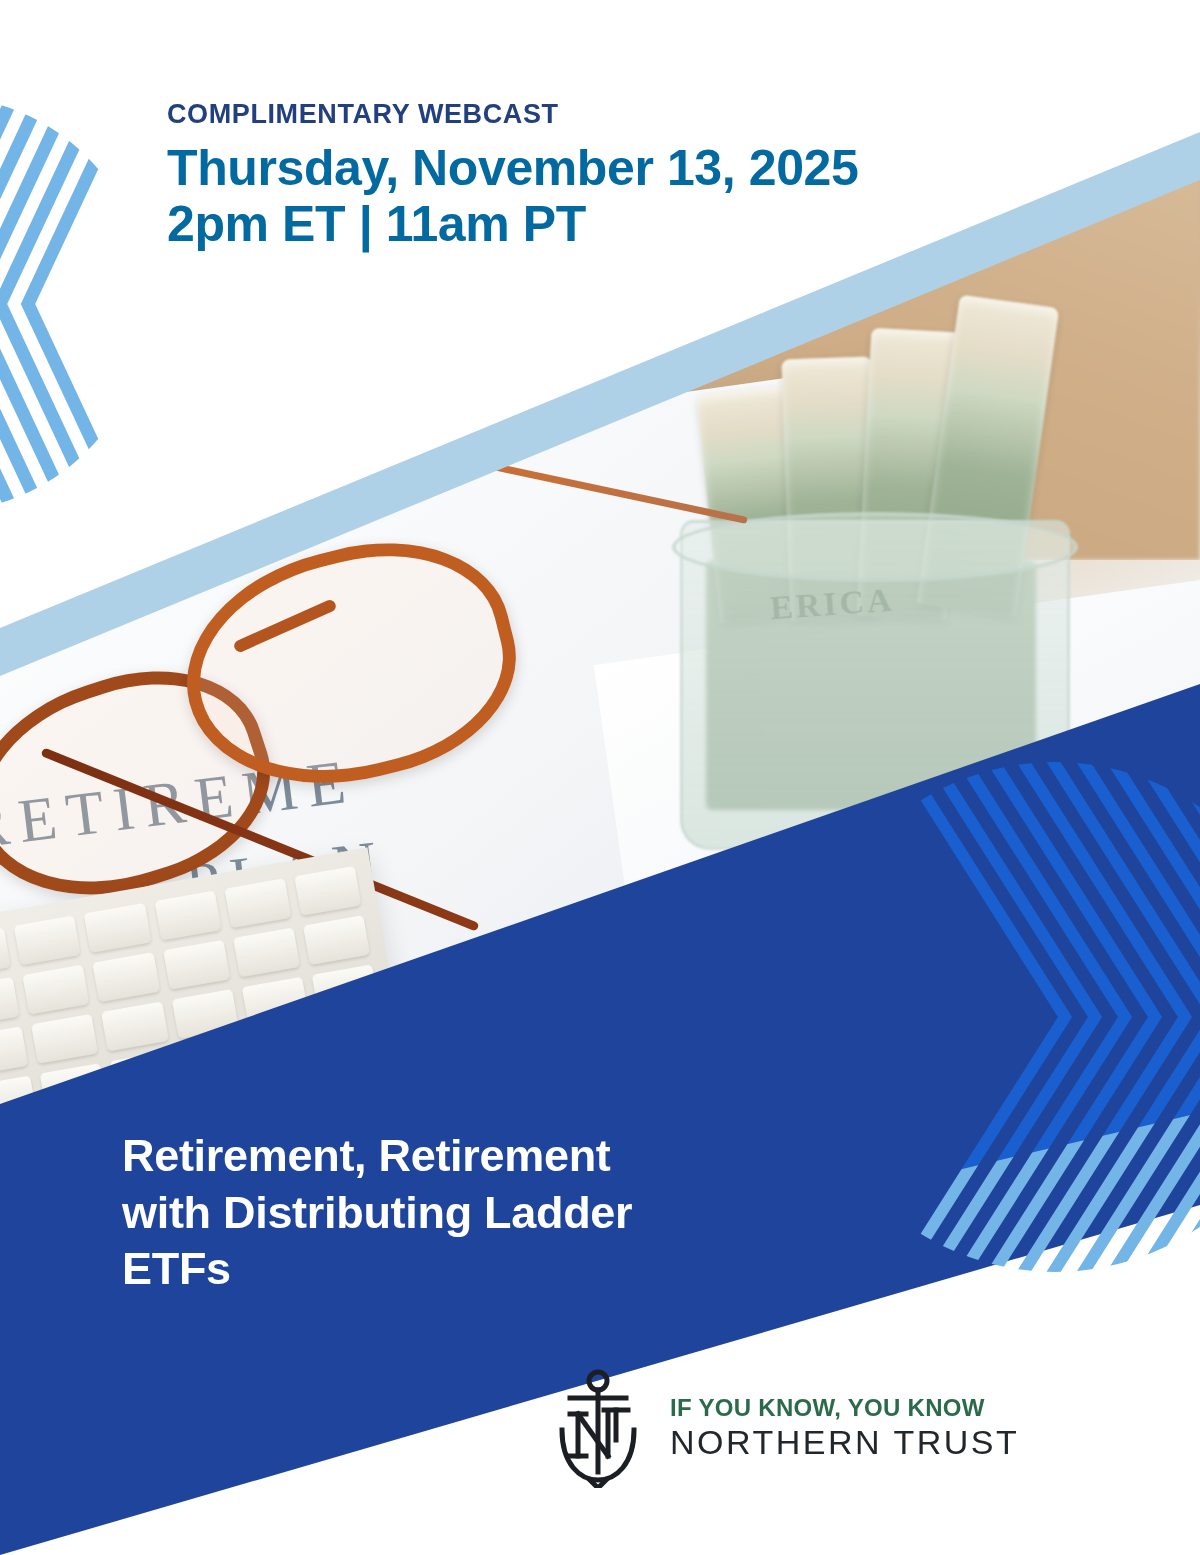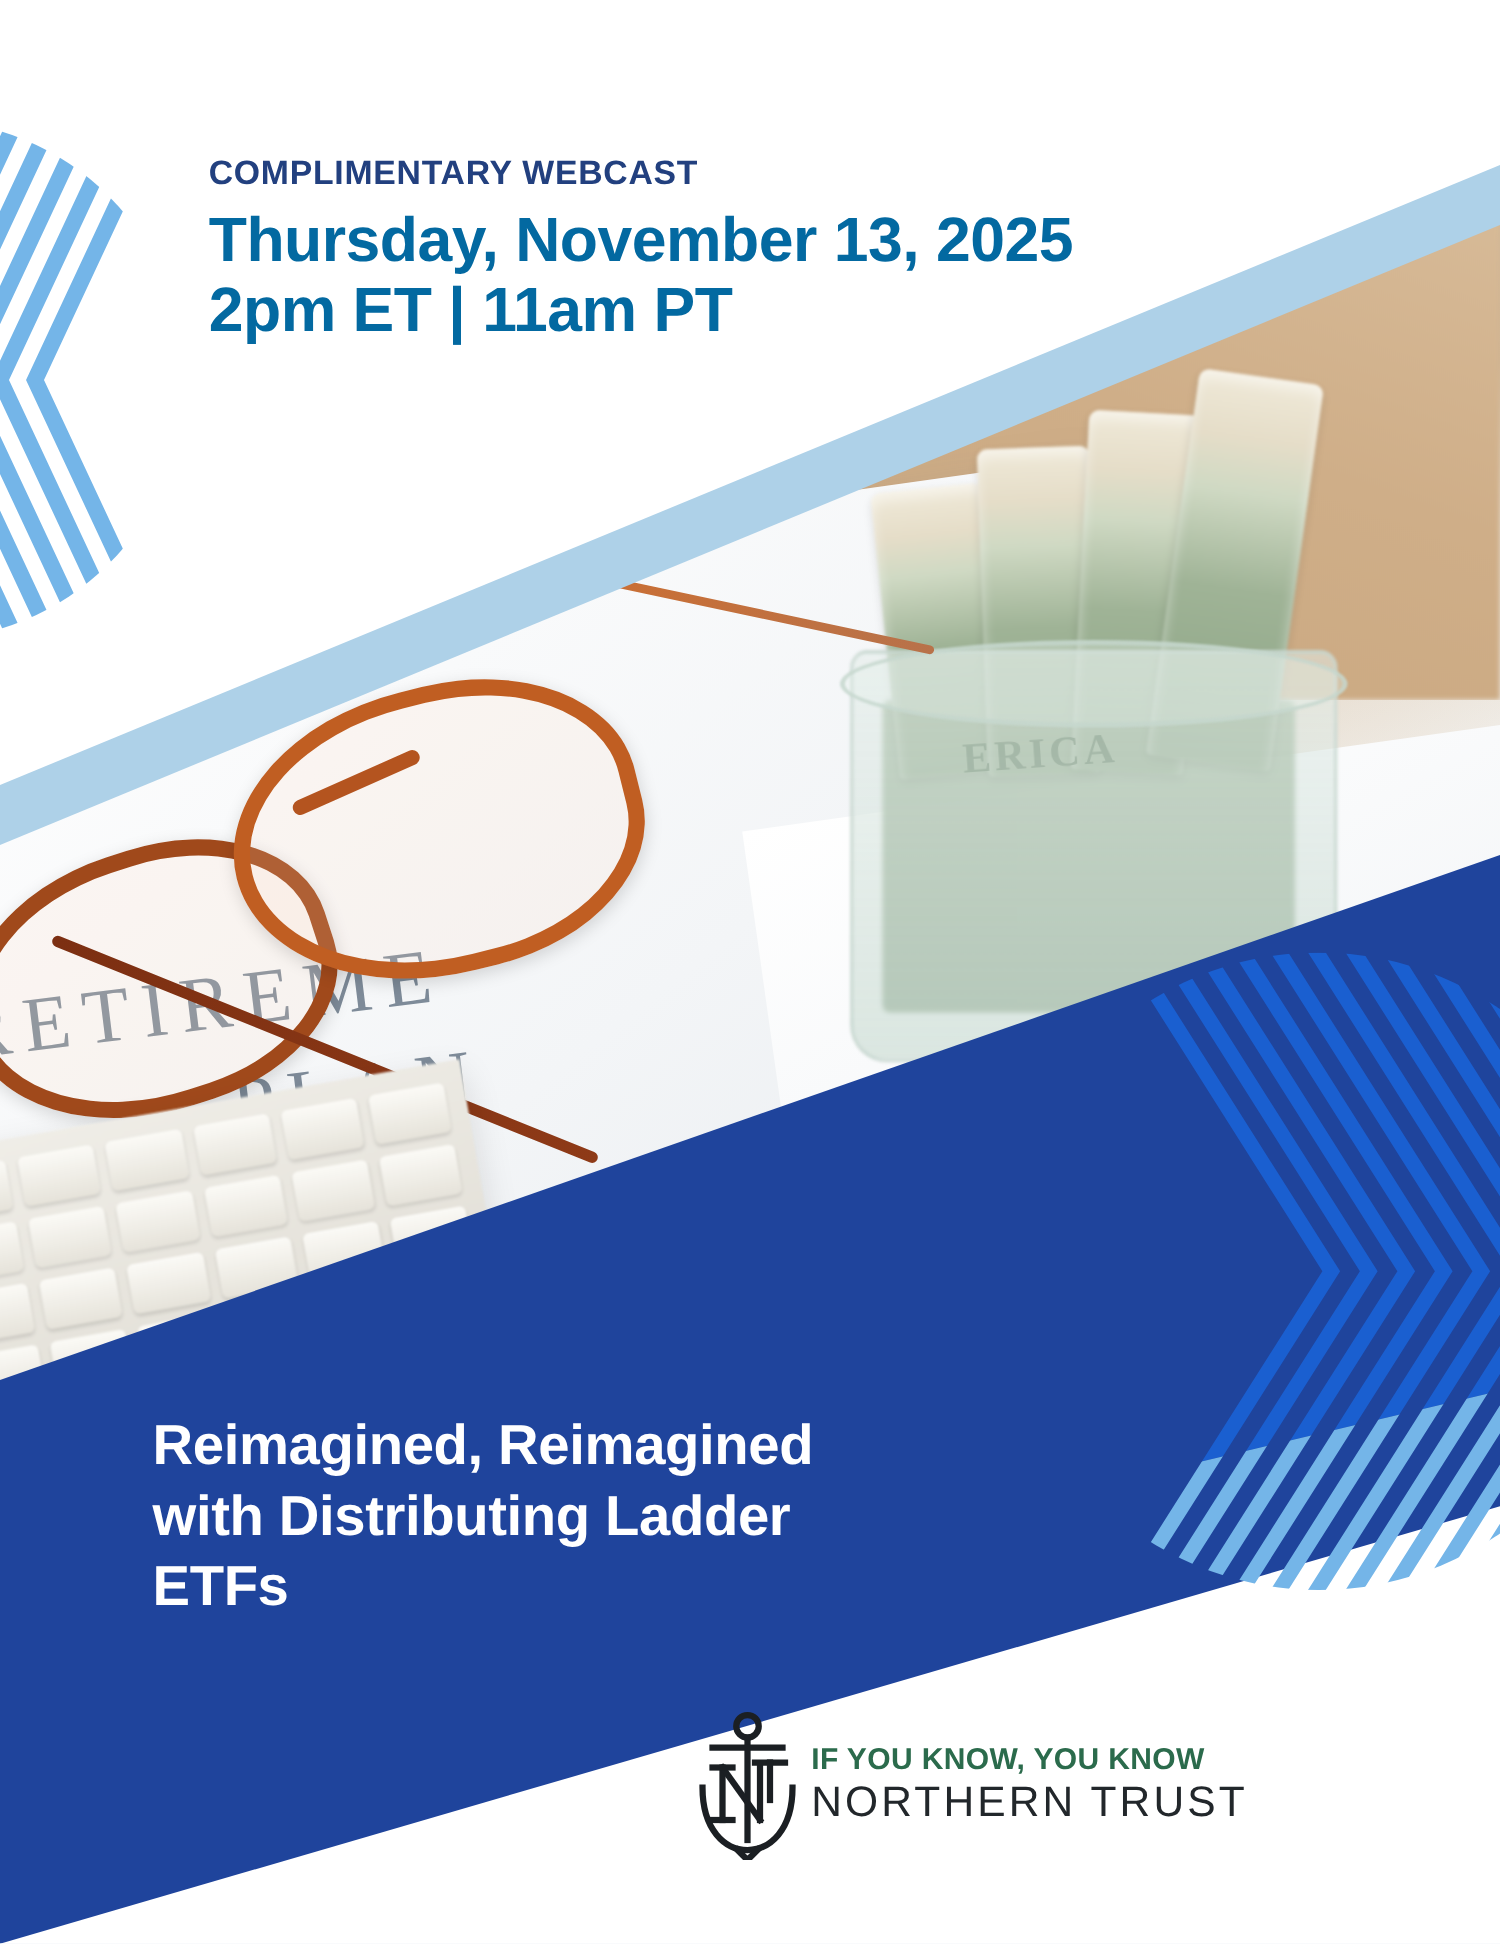--- a/index.html
+++ b/index.html
@@ -148,40 +148,40 @@
   .chev-left{
     position:absolute; left:-112px; top:96px; width:270px; height:416px;
     overflow:hidden;
   }
   .chev-right{
     position:absolute; left:905px; top:762px; width:300px; height:510px;
     overflow:hidden;
   }
 
   
-  .header{ position:absolute; left:167px; top:124px; width:860px; }
+  .header{ position:absolute; left:167px; top:100px; width:860px; }
   .kicker{
     font-size:27px; font-weight:700; letter-spacing:.6px;
     color:#22407f; line-height:1.1; margin-bottom:10px;
   }
   .date{
     font-size:50px; font-weight:700; color:#0369a1;
     letter-spacing:-.4px; line-height:1.12; white-space:pre-line;
   }
 
   .headline{
     position:absolute; left:122px; top:1128px; width:720px;
     color:#ffffff; font-size:45px; font-weight:700; line-height:1.26;
     letter-spacing:-.3px; white-space:pre-line;
   }
 
   
   .logo{
     position:absolute; left:556px; top:1368px;
-    display:flex; align-items:center; gap:9px;
+    display:flex; align-items:center; gap:30px;
   }
   .anchor-mark{ width:84px; height:120px; flex:0 0 auto; }
   .logo-text{ display:flex; flex-direction:column; }
   .tagline{
     font-size:24px; font-weight:700; color:#2b6b4c;
     letter-spacing:.3px; line-height:1.1; margin-bottom:4px;
   }
   .brand{
     font-size:34px; font-weight:400; color:#22272b;
     letter-spacing:2.5px; line-height:1.05;
@@ -329,21 +329,21 @@
       </g>
     </svg>
   </div>
 
   <div class="header">
     <div class="kicker">COMPLIMENTARY WEBCAST</div>
     <div class="date">Thursday, November 13, 2025
 2pm ET | 11am PT</div>
   </div>
 
-  <div class="headline">Reimagined, Reimagined
+  <div class="headline">Retirement, Retirement
 with Distributing Ladder
 ETFs</div>
 
   <div class="logo">
     <svg class="anchor-mark" viewBox="0 0 84 120">
       <g fill="none" stroke="#1b1f23" stroke-width="5" stroke-linecap="square">
         <circle cx="42" cy="13" r="9"></circle>
         <line x1="42" y1="22" x2="42" y2="104"></line>
         <line x1="14" y1="30" x2="70" y2="30"></line>
         <path d="M6 62 C6 96 24 112 42 112 C60 112 78 96 78 62"></path>

